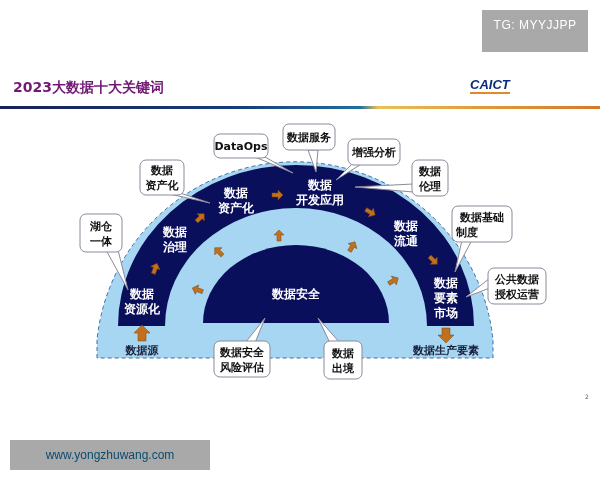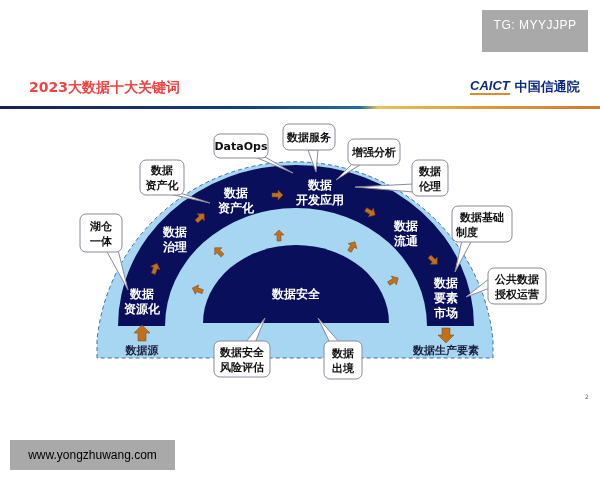--- a/index.html
+++ b/index.html
@@ -1,38 +1,37 @@
 <!DOCTYPE html>
 <html><head>
 <meta charset="utf-8">
 <style>
   html,body{margin:0;padding:0;}
   body{width:600px;height:480px;background:#ffffff;position:relative;overflow:hidden;font-family:"DejaVu Sans","Liberation Sans",sans-serif;}
   .wm-top{position:absolute;left:482px;top:10px;width:106px;height:42px;background:#a9a9a9;color:#fff;font-size:12px;line-height:30px;text-align:center;font-family:"Liberation Sans",sans-serif;letter-spacing:0.5px;}
-  .wm-bottom{position:absolute;left:10px;top:440px;width:165px;height:30px;background:#a9a9a9;color:#000000;font-size:12px;line-height:30px;text-align:center;font-family:"Liberation Sans",sans-serif;}
-  .title{position:absolute;left:13px;top:79px;font-size:14px;font-weight:bold;color:#ef4444;margin-left:16px;}
-  .logo{position:absolute;left:470px;top:78px;display:flex;align-items:center;gap:5px;}
+  .wm-bottom{position:absolute;left:10px;top:440px;width:200px;height:30px;background:#a9a9a9;color:#0c4a6e;font-size:12px;line-height:30px;text-align:center;font-family:"Liberation Sans",sans-serif;}
+  .title{position:absolute;left:13px;top:79px;font-size:14px;font-weight:bold;color:#701a75;}
+  .logo{position:absolute;left:470px;top:78px;display:flex;align-items:center;gap:13px;}
   .logo-en{font-family:"Liberation Sans",sans-serif;font-weight:bold;font-style:italic;font-size:13px;color:#0b2a7a;border-bottom:2px solid #e08a2a;line-height:14px;}
   .logo-cn{font-size:13px;font-weight:bold;color:#0b2a7a;}
   .rule{position:absolute;left:0;top:106px;width:600px;height:3px;background:linear-gradient(90deg,#1a1f5a 0%,#163e7a 40%,#1f6f9f 60%,#e8c15a 63%,#e09a3a 80%,#d37a2a 100%);}
   .page-num{position:absolute;left:585px;top:393px;font-size:6px;color:#555;}
   svg text{font-family:"DejaVu Sans","Liberation Sans",sans-serif;}
   .lbl-w{fill:#ffffff;font-size:12px;font-weight:bold;}
   .lbl-d{fill:#1a1f3a;font-size:11px;font-weight:bold;}
   .call-t{fill:#111;font-size:11px;font-weight:bold;}
 </style>
 </head>
 <body>
 
 <div class="wm-top">TG: MYYJJPP</div>
 
 <div class="title">2023大数据十大关键词</div>
 <div class="logo">
   <span class="logo-en">CAICT</span>
-  <span class="logo-cn">中国信通院</span>
 </div>
 <div class="rule"></div>
 
 <svg width="600" height="480" style="position:absolute;left:0;top:0;">
   <defs>
     <marker id="none"></marker>
   </defs>
 
   <path d="M97,358 L97,340 A199,198 0 0 1 493,340 L493,358 Z" fill="#a6d6f2" stroke="#3a6fa8" stroke-width="1" stroke-dasharray="4,3"></path>
 

